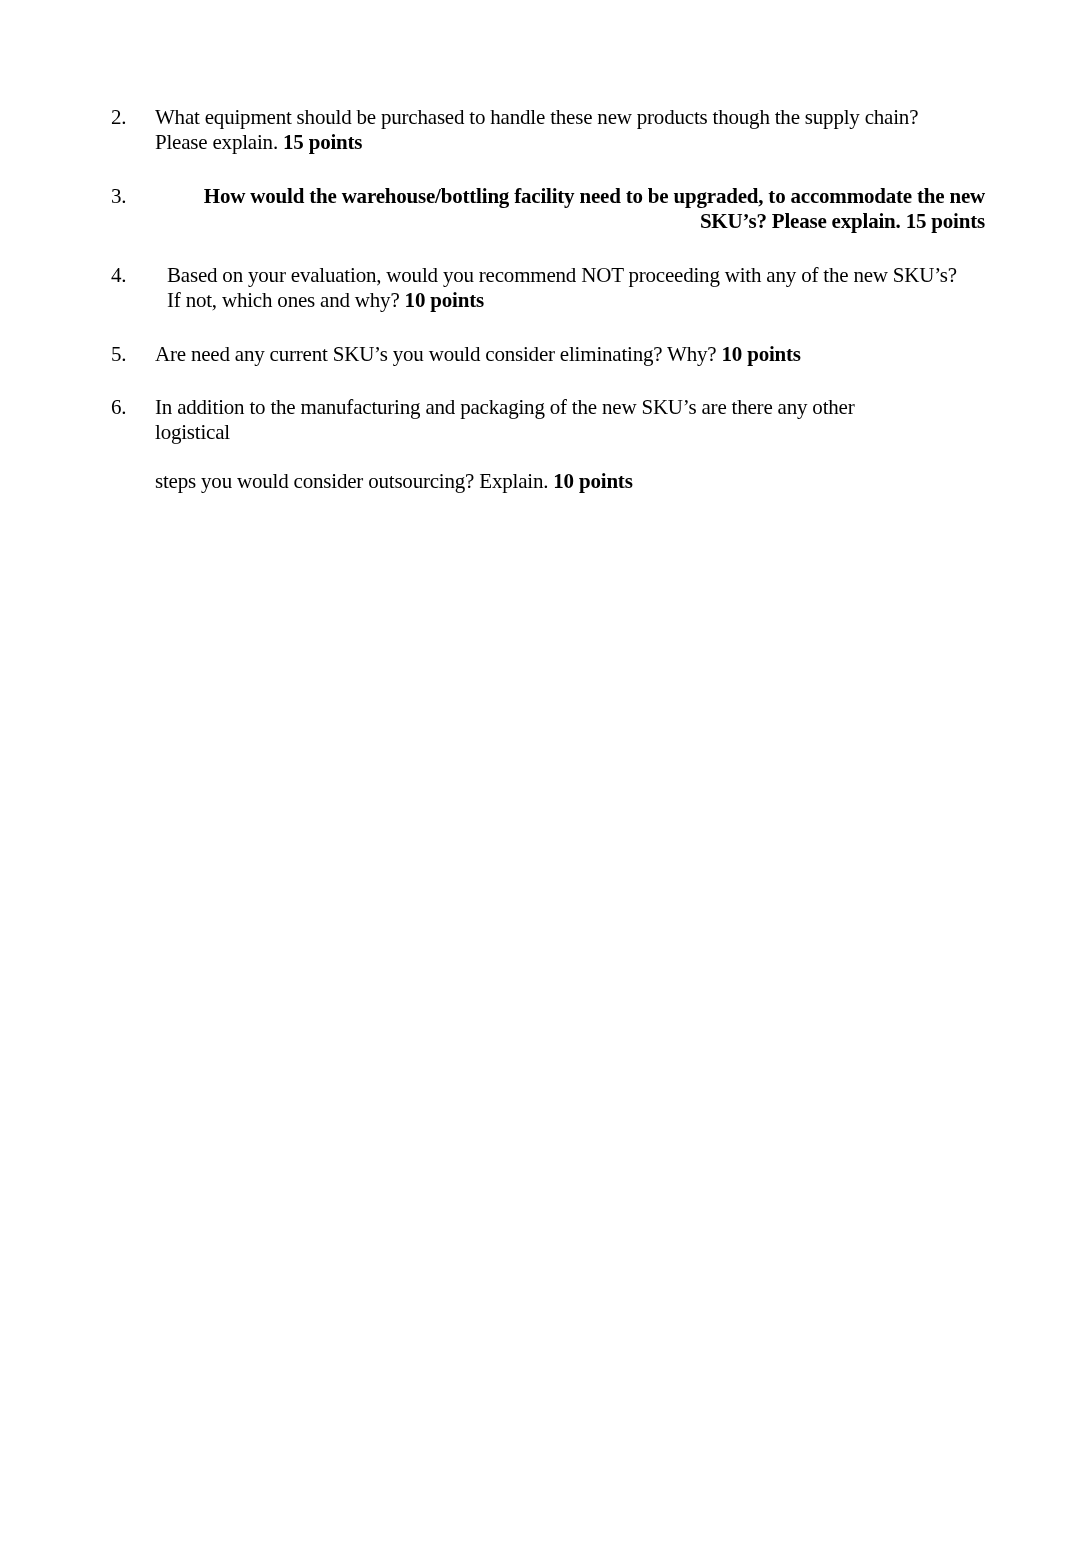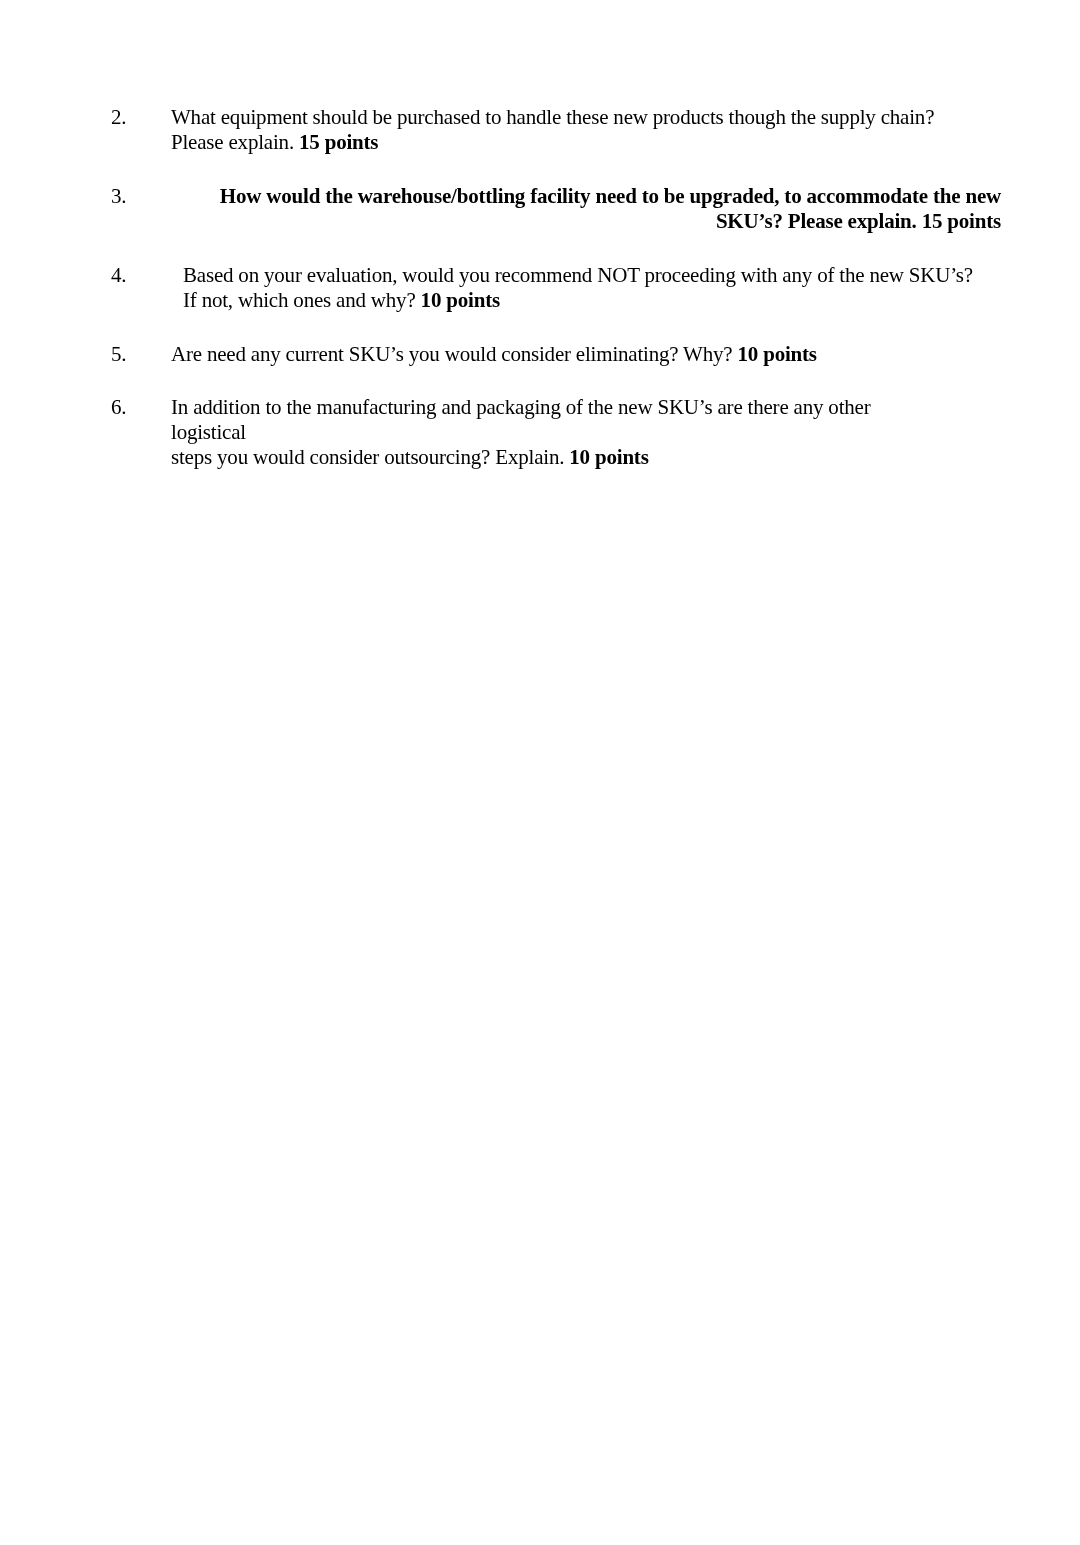--- a/index.html
+++ b/index.html
@@ -32,28 +32,28 @@
       letter-spacing: -0.2px;
     }
     .num {
       position: absolute;
       left: 0;
       top: 0;
       width: 40px;
     }
     .body-text {
       position: absolute;
-      left: 60px;
+      left: 44px;
       top: 0;
       width: 810px;
     }
     .bold { font-weight: bold; }
     .cont {
       display: block;
-      margin-top: 0;
+      margin-top: 24px;
     }
   </style>
 </head>
 <body>
 
 <div class="page">
 
   <div class="item" style="top:105px;">
     <span class="num">2.</span>
     <div class="body-text" style="width:790px;">

